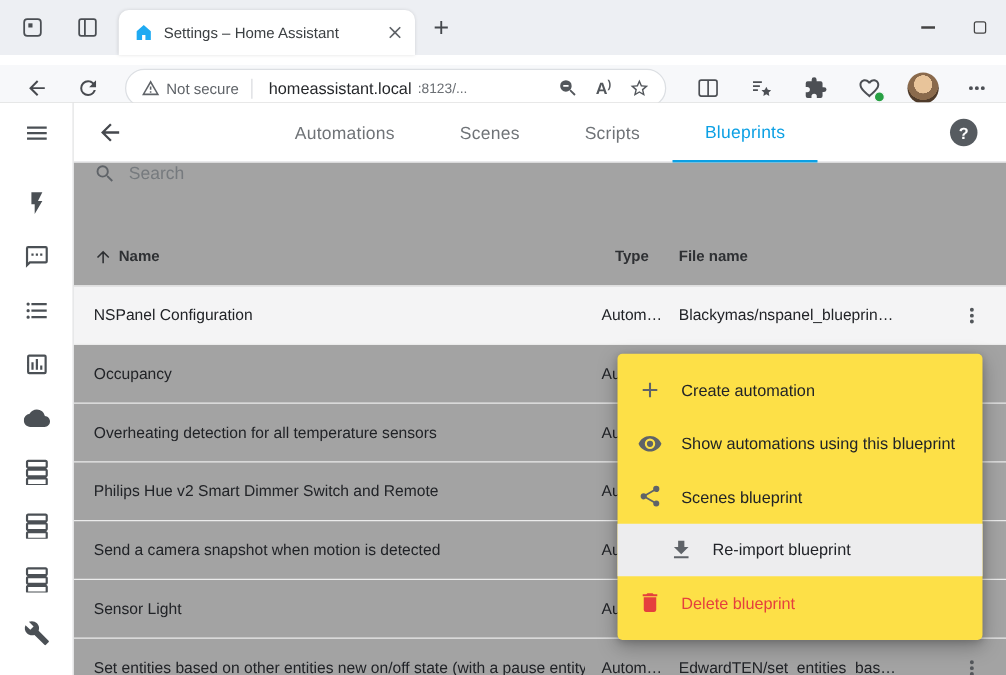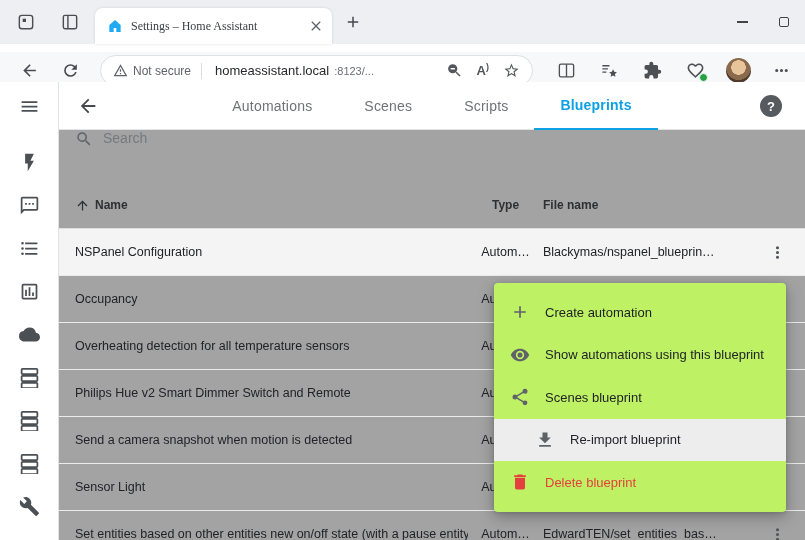--- a/index.html
+++ b/index.html
@@ -5,21 +5,21 @@
   * { margin:0; padding:0; box-sizing:border-box; }
   html,body { width:805px; height:540px; overflow:hidden; }
   body { font-family:"Liberation Sans","DejaVu Sans",sans-serif; background:#fff; position:relative; }
   svg { display:block; }
 
   
   .titlebar { position:absolute; left:0; top:0; right:0; height:44px; background:#edeff3; }
   .tb-left { position:absolute; left:16px; top:0; height:44px; display:flex; align-items:center; gap:24px; color:#4a4e53; }
   .tb-left .tb-btn { width:20px; height:20px; }
   .btab { position:absolute; left:95px; top:8px; width:237px; height:36px; background:#fff; border-radius:8px 8px 0 0;
-          display:flex; align-items:center; gap:8px; padding:0 8px 0 12px; box-shadow:0 0 3px rgba(0,0,0,.12);font-family:Liberation Serif, serif; }
+          display:flex; align-items:center; gap:8px; padding:0 8px 0 12px; box-shadow:0 0 3px rgba(0,0,0,.12); }
   .btab-title { flex:1; font-size:12px; color:#3c4043; white-space:nowrap; overflow:hidden; }
   .btab-close { color:#5f6368; width:16px; height:16px; }
   .newtab { position:absolute; left:344px; top:13px; width:18px; height:18px; color:#45484d; }
   .win-controls { position:absolute; right:0; top:0; height:44px; display:flex; }
   .win-btn { width:42px; height:44px; display:flex; align-items:center; justify-content:center; }
   .dash { width:11px; height:2px; background:#444; }
   .boxx { width:10px; height:10px; border:1.3px solid #444; border-radius:2px; }
 
   
   .toolbar { position:absolute; left:0; top:52px; right:0; height:38px; background:#f7f8fa; border-bottom:1px solid #e2e4e8; }
@@ -45,21 +45,21 @@
   
   .app { position:absolute; left:0; top:82px; right:0; bottom:0; background:#a3a3a3; }
   .sidebar { position:absolute; left:0; top:0; bottom:0; width:59px; border-right:1px solid #e1e2e4; background:#fff; }
   .sb-icon { position:absolute; left:0; width:58px; height:36px; display:flex; align-items:center; justify-content:center; color:#4b5055; }
   .sb-icon svg { width:21px; height:21px; }
 
   .ha-header { position:absolute; left:59px; right:0; top:0; height:48px; border-bottom:1px solid #e4e4e6; background:#fff; }
   .ha-back { position:absolute; left:18px; top:13px; width:22px; height:22px; color:#45484d; }
   .ha-tabs { position:absolute; left:0; right:0; top:0; height:48px; display:flex; justify-content:center; align-items:stretch; }
   .ha-tab { padding:0 26px; display:flex; align-items:center; font-size:14px; color:#6f7377; letter-spacing:.2px; }
-  .ha-tab.active { color:#0ca0e4; border-bottom:2px solid #0ca0e4; font-weight:700; }
+  .ha-tab.active { color:#0ca0e4; border-bottom:2px solid #0ca0e4; font-weight:400; }
   .ha-help { position:absolute; right:23px; top:13px; width:22px; height:22px; border-radius:50%; background:#565b60; color:#fff;
              font-size:13px; font-weight:700; display:flex; align-items:center; justify-content:center; }
 
   .main { position:absolute; left:59px; right:0; top:48px; bottom:-30px; }
   .search-row { height:52px; display:flex; align-items:flex-start; padding-left:16px; gap:10px; color:#5f6368; }
   .search-row svg { width:18px; height:18px; }
   .search-input { border:none; outline:none; background:transparent; font-size:14px; width:320px; color:#212327;
                   font-family:"Liberation Sans","DejaVu Sans",sans-serif; }
   .search-input::placeholder { color:#767a7e; }
 
@@ -68,21 +68,21 @@
   .col-type { width:75px; white-space:nowrap; overflow:hidden;text-align:center; }
   .col-file { flex:1; white-space:nowrap; overflow:hidden; }
   .col-actions { width:56px; display:flex; justify-content:center; }
   .sort-arrow { width:15px; height:15px; color:#2e3033; flex:none; }
 
   .trow { height:47px; display:flex; align-items:center; border-bottom:1px solid #ebebeb; font-size:12.5px; color:#212327; }
   .trow.highlight { background:#f4f4f5; }
   .dots-btn { width:19px; height:19px; color:#53575b; }
 
   
-  .menu { position:absolute; left:494px; top:283px; width:292px; padding:8px 0; background:#bef264; border-radius:4px; z-index:20;
+  .menu { position:absolute; left:494px; top:283px; width:292px; padding:8px 0; background:#fde047; border-radius:4px; z-index:20;
           box-shadow:0 5px 16px rgba(0,0,0,.28), 0 1px 5px rgba(0,0,0,.15); }
   .menu-item { height:42.5px; display:flex; align-items:center; padding:0 16px; gap:15px; font-size:13px; color:#212327; }
   .menu-item svg { width:20px; height:20px; color:#5f6368; flex:none; }
   .menu-item.highlight { background:#ededee;padding-left:41px; }
   .menu-item.danger { color:#e5403d; }
   .menu-item.danger svg { color:#e5403d; }
 </style>
 </head>
 <body>
 

